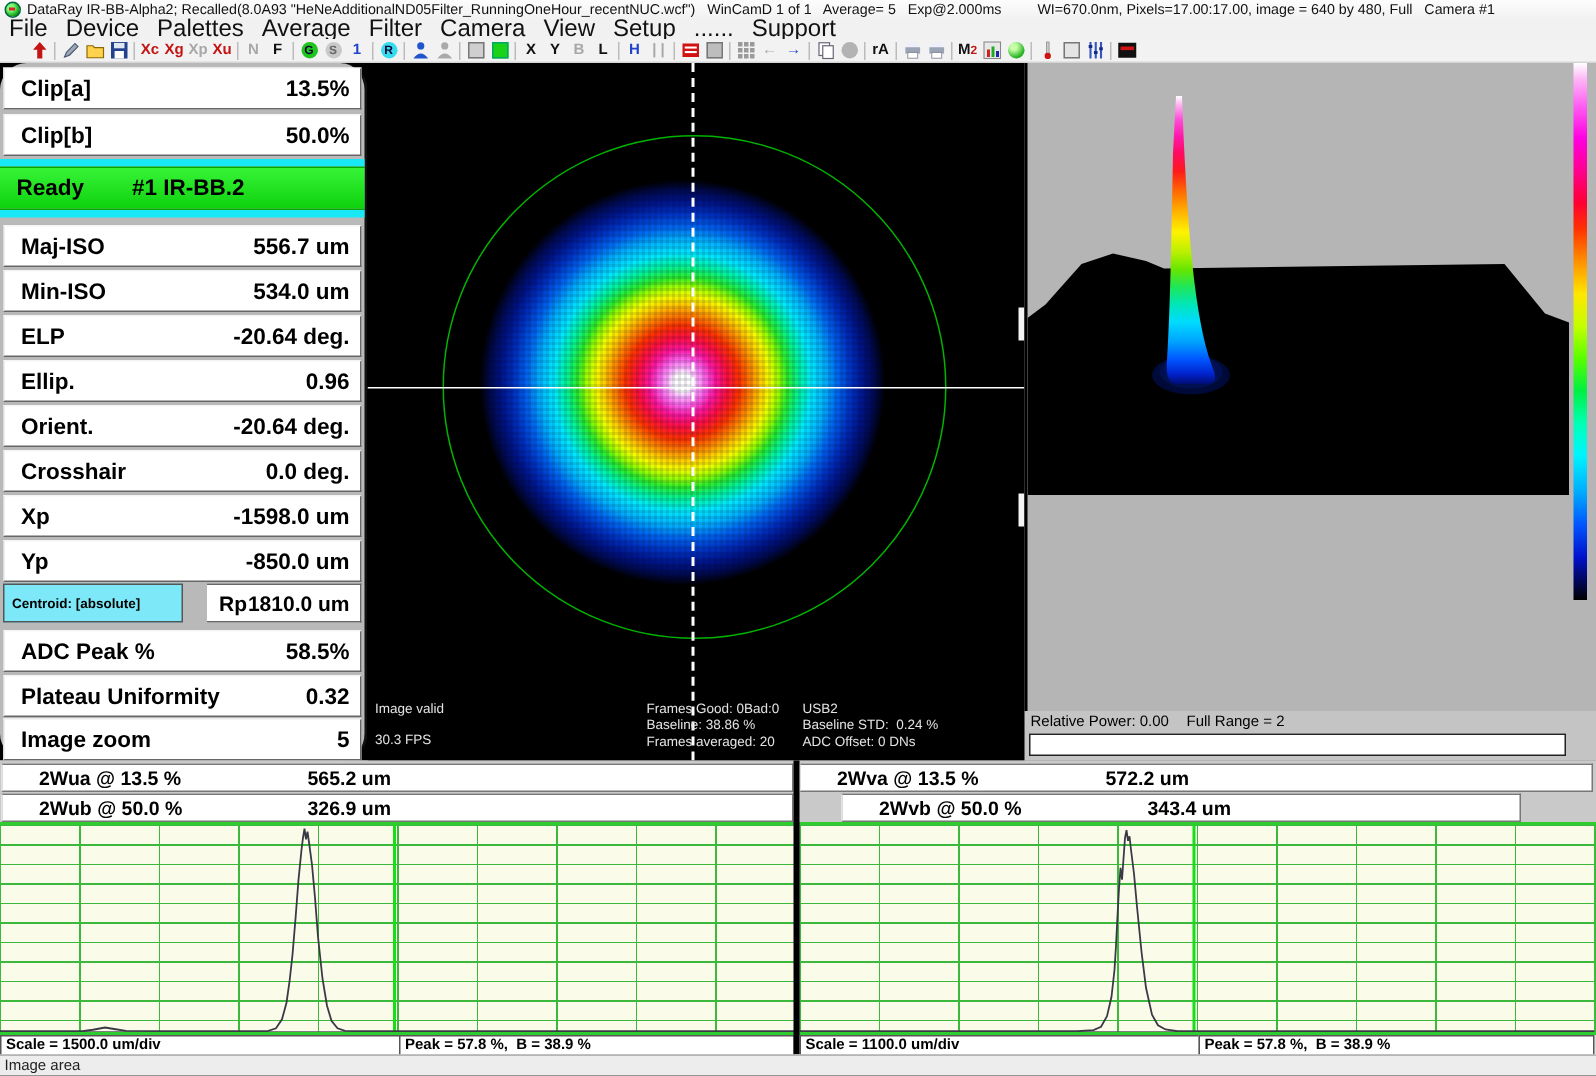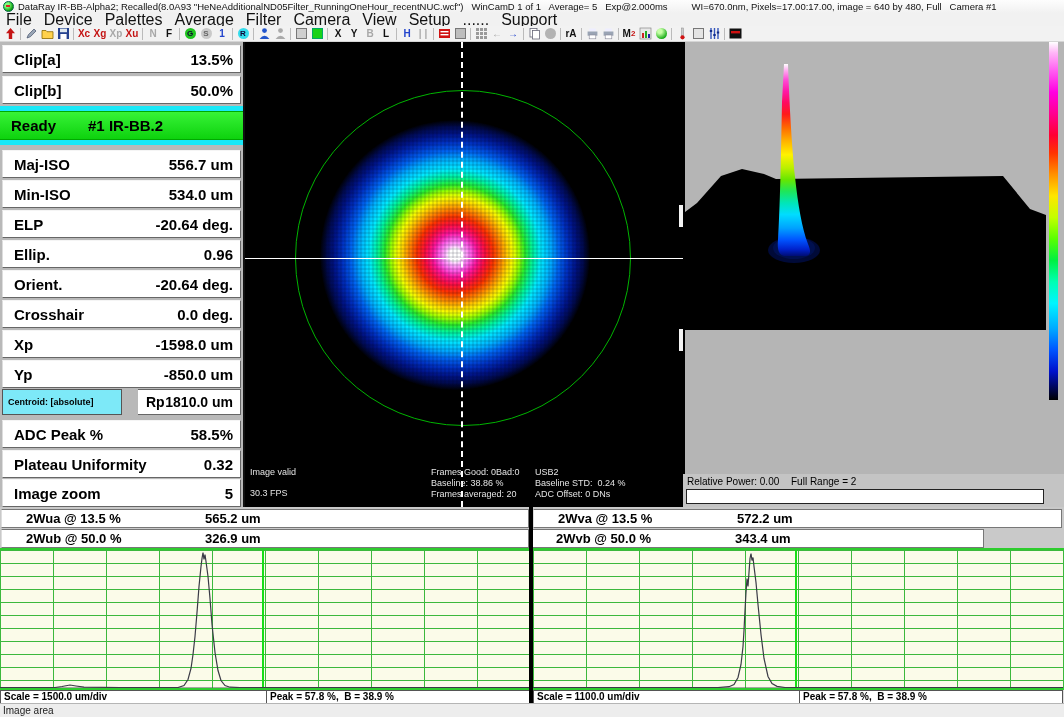--- a/index.html
+++ b/index.html
@@ -9,31 +9,31 @@
   .titlebar{position:absolute;left:0;top:0;width:1064px;height:13px;background:linear-gradient(#fdfdfd,#f1f1f1);
             display:flex;align-items:center;font-size:9.5px;color:#111;white-space:pre;}
   .appicon{width:9px;height:9px;border-radius:50%;margin:0 4px 0 3px;
            background:radial-gradient(circle at 35% 35%, #7dff7d 0 25%, #0f9d0f 70%);
            border:1px solid #064;position:relative;flex:0 0 auto;}
   .appicon::after{content:"";position:absolute;left:2px;top:3px;width:4px;height:2px;background:#d22;}
   .menubar{position:absolute;left:0;top:13px;width:1064px;height:13px;background:#f1f1f1;
            display:flex;align-items:center;font-size:16px;color:#111;}
   .menu-item{padding:0 6px;cursor:default;}
   .toolbar{position:absolute;left:0;top:26px;width:1064px;height:16px;background:#f2f2f2;
-           border-bottom:1px solid #d5d5d5;display:flex;align-items:center;padding-left:2px;box-sizing:border-box;}
+           border-bottom:1px solid #d5d5d5;display:flex;align-items:center;padding-left:18px;box-sizing:border-box;}
   .ti{width:16px;height:14px;display:flex;align-items:center;justify-content:center;
       font-weight:bold;font-size:10px;flex:0 0 auto;}
   .ti svg{display:block;}
   .sep{width:1px;height:12px;background:#bbb;margin:0 2px;flex:0 0 auto;}
   .circ{width:11px;height:11px;border-radius:50%;display:flex;align-items:center;justify-content:center;
         font-size:8px;font-weight:bold;color:#103;}
   .sqr{width:11px;height:11px;border:1px solid #777;box-sizing:border-box;}
   
   .main{position:absolute;left:0;top:42px;width:1064px;height:465px;background:#000;}
-  .left-panel{position:absolute;left:0;top:0;width:245px;height:465px;background:#b9b9b9;border-right:2px solid #111;box-sizing:border-box;}
+  .left-panel{position:absolute;left:0;top:0;width:245px;height:465px;background:#b9b9b9;border-right:2px solid #111;box-sizing:border-box;border-radius:18px;}
   .lp-row{position:absolute;left:2px;width:239px;height:28px;background:#fff;
           border:1px solid #666;border-top-color:#f5f5f5;border-left-color:#ddd;box-sizing:border-box;
           display:flex;justify-content:space-between;align-items:center;
           font-weight:bold;font-size:15px;color:#000;padding:0 7px 0 11px;}
   .ready{position:absolute;left:0px;top:64px;width:243px;height:39px;}
   .ready .cy{height:5px;background:#19e8f7;}
   .ready .gr{height:29px;background:linear-gradient(#37f337,#0ed20e);display:flex;align-items:center;
              font-weight:bold;font-size:15px;color:#000;border-top:1px solid #0a0;border-bottom:1px solid #0a0;box-sizing:border-box;}
   .ready .gr .st{margin-left:11px;}
   .ready .gr .dev{margin-left:32px;}
@@ -432,21 +432,21 @@
       <span class="val">565.2 um</span>
     </div>
     <div class="prow" style="left:1px;top:22px;width:528px">
       <span class="lab">2Wub @ 50.0 %</span>
       <span class="val">326.9 um</span>
     </div>
     <div class="prow" style="left:533px;top:2px;width:529px">
       <span class="lab">2Wva @ 13.5 %</span>
       <span class="val">572.2 um</span>
     </div>
-    <div class="prow" style="left:531px;top:22px;width:453px">
+    <div class="prow" style="left:561px;top:22px;width:453px">
       <span class="lab">2Wvb @ 50.0 %</span>
       <span class="val">343.4 um</span>
     </div>
   </div>
 
   <div class="graphs">
     <div class="graph" style="left:0">
       <div class="grid"></div>
       <div class="centerline"></div>
       <svg width="530" height="140" viewBox="0 0 530 140">

